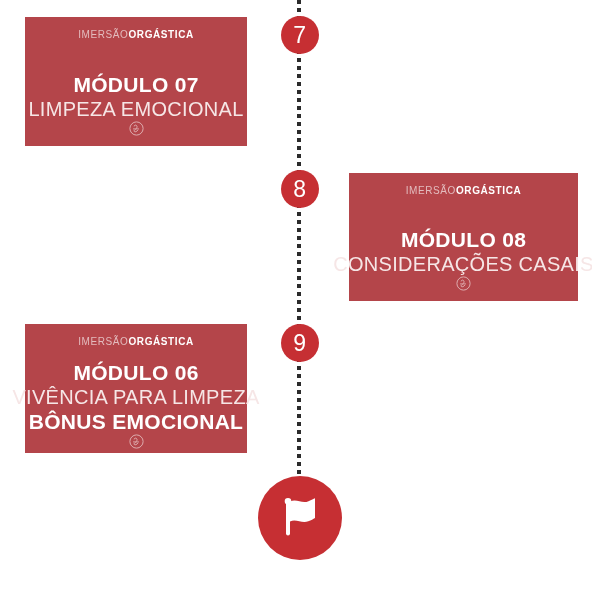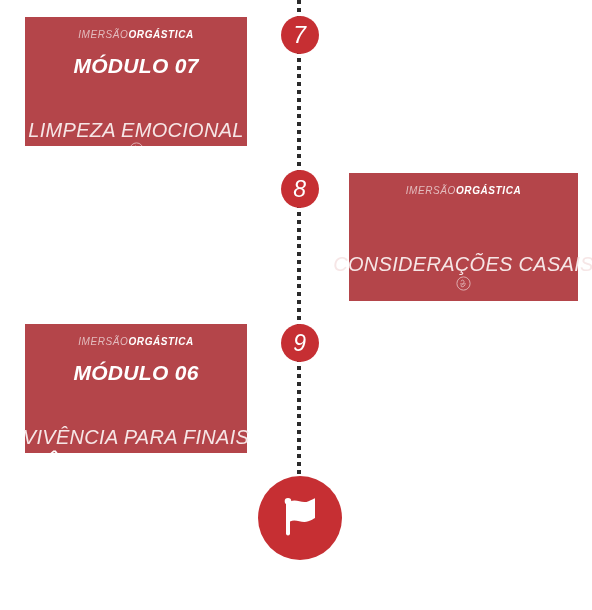--- a/index.html
+++ b/index.html
@@ -13,21 +13,20 @@
     background: #ffffff;
     font-family: "Liberation Sans", sans-serif;
     overflow: hidden;
     position: relative;
   }
 
   #timeline-root {
     position: relative;
     width: 592px;
     height: 610px;
-    font-style: italic;
   }
 
   
   .spine {
     position: absolute;
     left: 297px;
     width: 4px;
     background-image: linear-gradient(
       to bottom,
       #2b2b2b 0px,
@@ -128,21 +127,20 @@
     letter-spacing: 0.3px;
     white-space: nowrap;
   }
   .line-light {
     font-size: 20px;
     font-weight: 300;
     color: #f6e6e6;
     line-height: 1.2;
     letter-spacing: 0.3px;
     white-space: nowrap;
-    margin-top: 40px;
   }
   .line-accent {
     font-size: 21px;
     font-weight: 700;
     color: #ffffff;
     line-height: 1.2;
     letter-spacing: 0.3px;
     white-space: nowrap;
   }
 
@@ -179,38 +177,39 @@
         <path d="M4.4 7.9 L9.6 7.9" fill="none" stroke="#ffffff" stroke-width="0.9" stroke-linecap="round"></path>
       </svg>
     </div>
   </div>
 
   <div class="card card-08">
     <div class="brand">
       <span class="brand-light">IMERSÃO</span><span class="brand-bold">ORGÁSTICA</span>
     </div>
     <div class="card-body">
+      <div class="line-bold">MÓDULO 08</div>
       <div class="line-light">CONSIDERAÇÕES CASAIS</div>
     </div>
     <div class="card-logo">
       <svg width="15" height="15" viewBox="0 0 15 15" aria-hidden="true">
         <circle cx="7.5" cy="7.5" r="6.6" fill="none" stroke="#ffffff" stroke-width="1"></circle>
         <path d="M5.2 5.0 C5.2 4.0 6.6 3.8 7.4 4.4 C8.6 5.3 8.1 7.2 6.4 8.4 C5.2 9.2 4.6 10.0 5.4 10.6 C6.2 11.2 7.8 10.6 8.8 9.2" fill="none" stroke="#ffffff" stroke-width="1" stroke-linecap="round"></path>
         <path d="M4.4 7.9 L9.6 7.9" fill="none" stroke="#ffffff" stroke-width="0.9" stroke-linecap="round"></path>
       </svg>
     </div>
   </div>
 
   <div class="card card-09">
     <div class="brand">
       <span class="brand-light">IMERSÃO</span><span class="brand-bold">ORGÁSTICA</span>
     </div>
     <div class="card-body">
       <div class="line-bold">MÓDULO 06</div>
-      <div class="line-light">VIVÊNCIA PARA FINAIS</div>
+      <div class="line-light">VIVÊNCIA PARA LIMPEZA</div>
       <div class="line-accent">BÔNUS EMOCIONAL</div>
     </div>
     <div class="card-logo">
       <svg width="15" height="15" viewBox="0 0 15 15" aria-hidden="true">
         <circle cx="7.5" cy="7.5" r="6.6" fill="none" stroke="#ffffff" stroke-width="1"></circle>
         <path d="M5.2 5.0 C5.2 4.0 6.6 3.8 7.4 4.4 C8.6 5.3 8.1 7.2 6.4 8.4 C5.2 9.2 4.6 10.0 5.4 10.6 C6.2 11.2 7.8 10.6 8.8 9.2" fill="none" stroke="#ffffff" stroke-width="1" stroke-linecap="round"></path>
         <path d="M4.4 7.9 L9.6 7.9" fill="none" stroke="#ffffff" stroke-width="0.9" stroke-linecap="round"></path>
       </svg>
     </div>
   </div>

